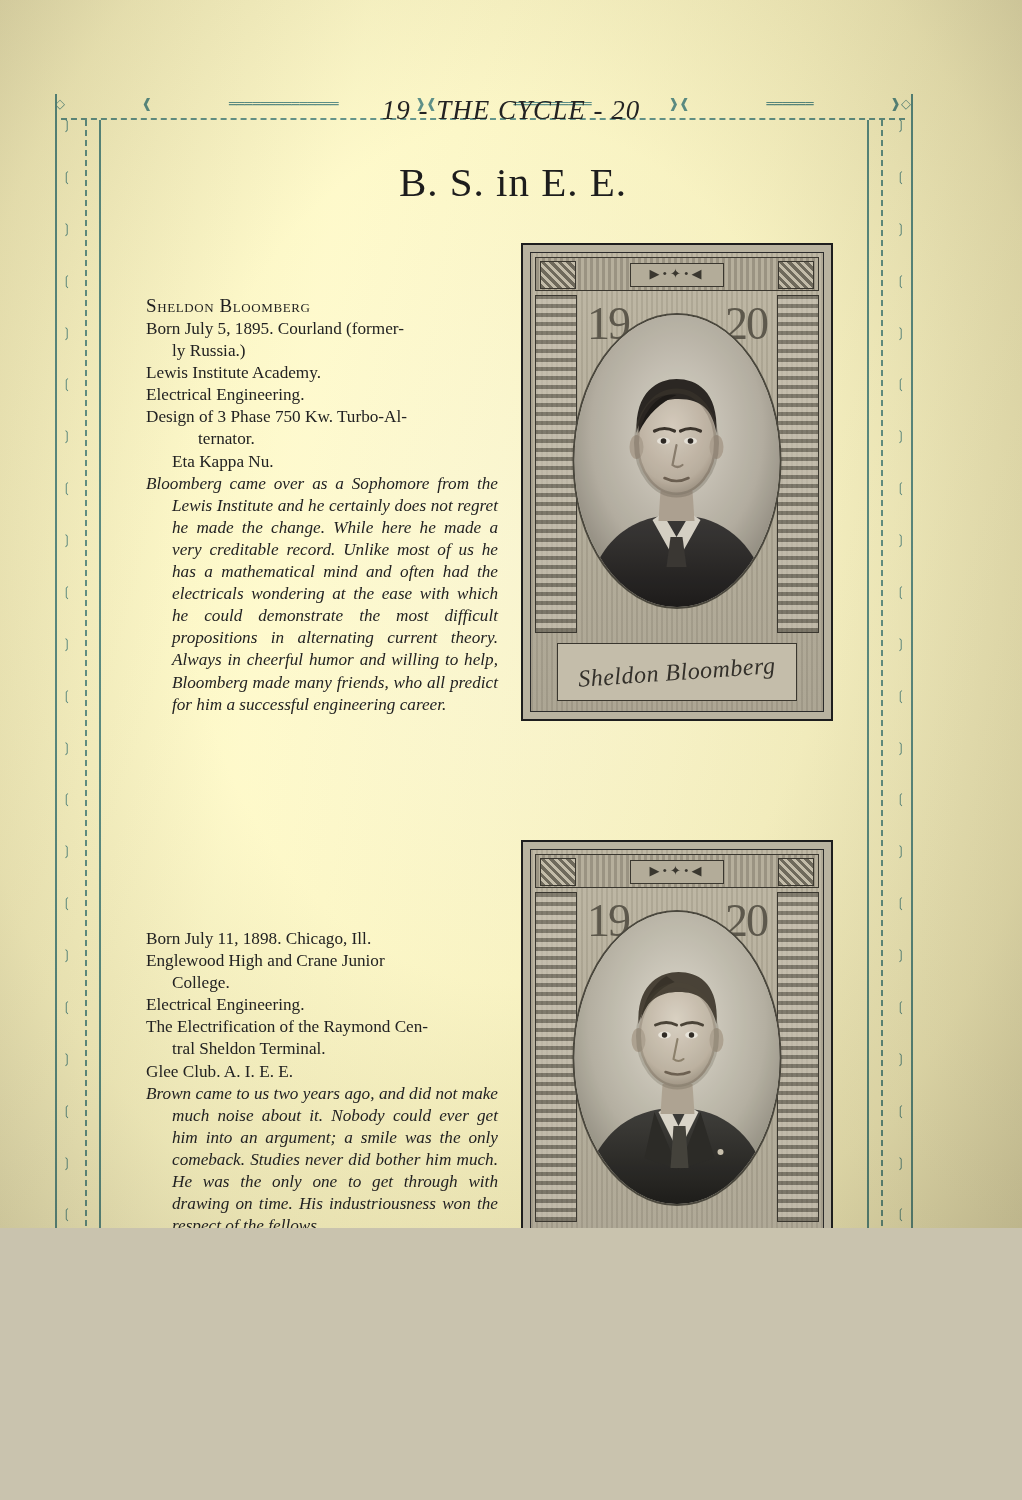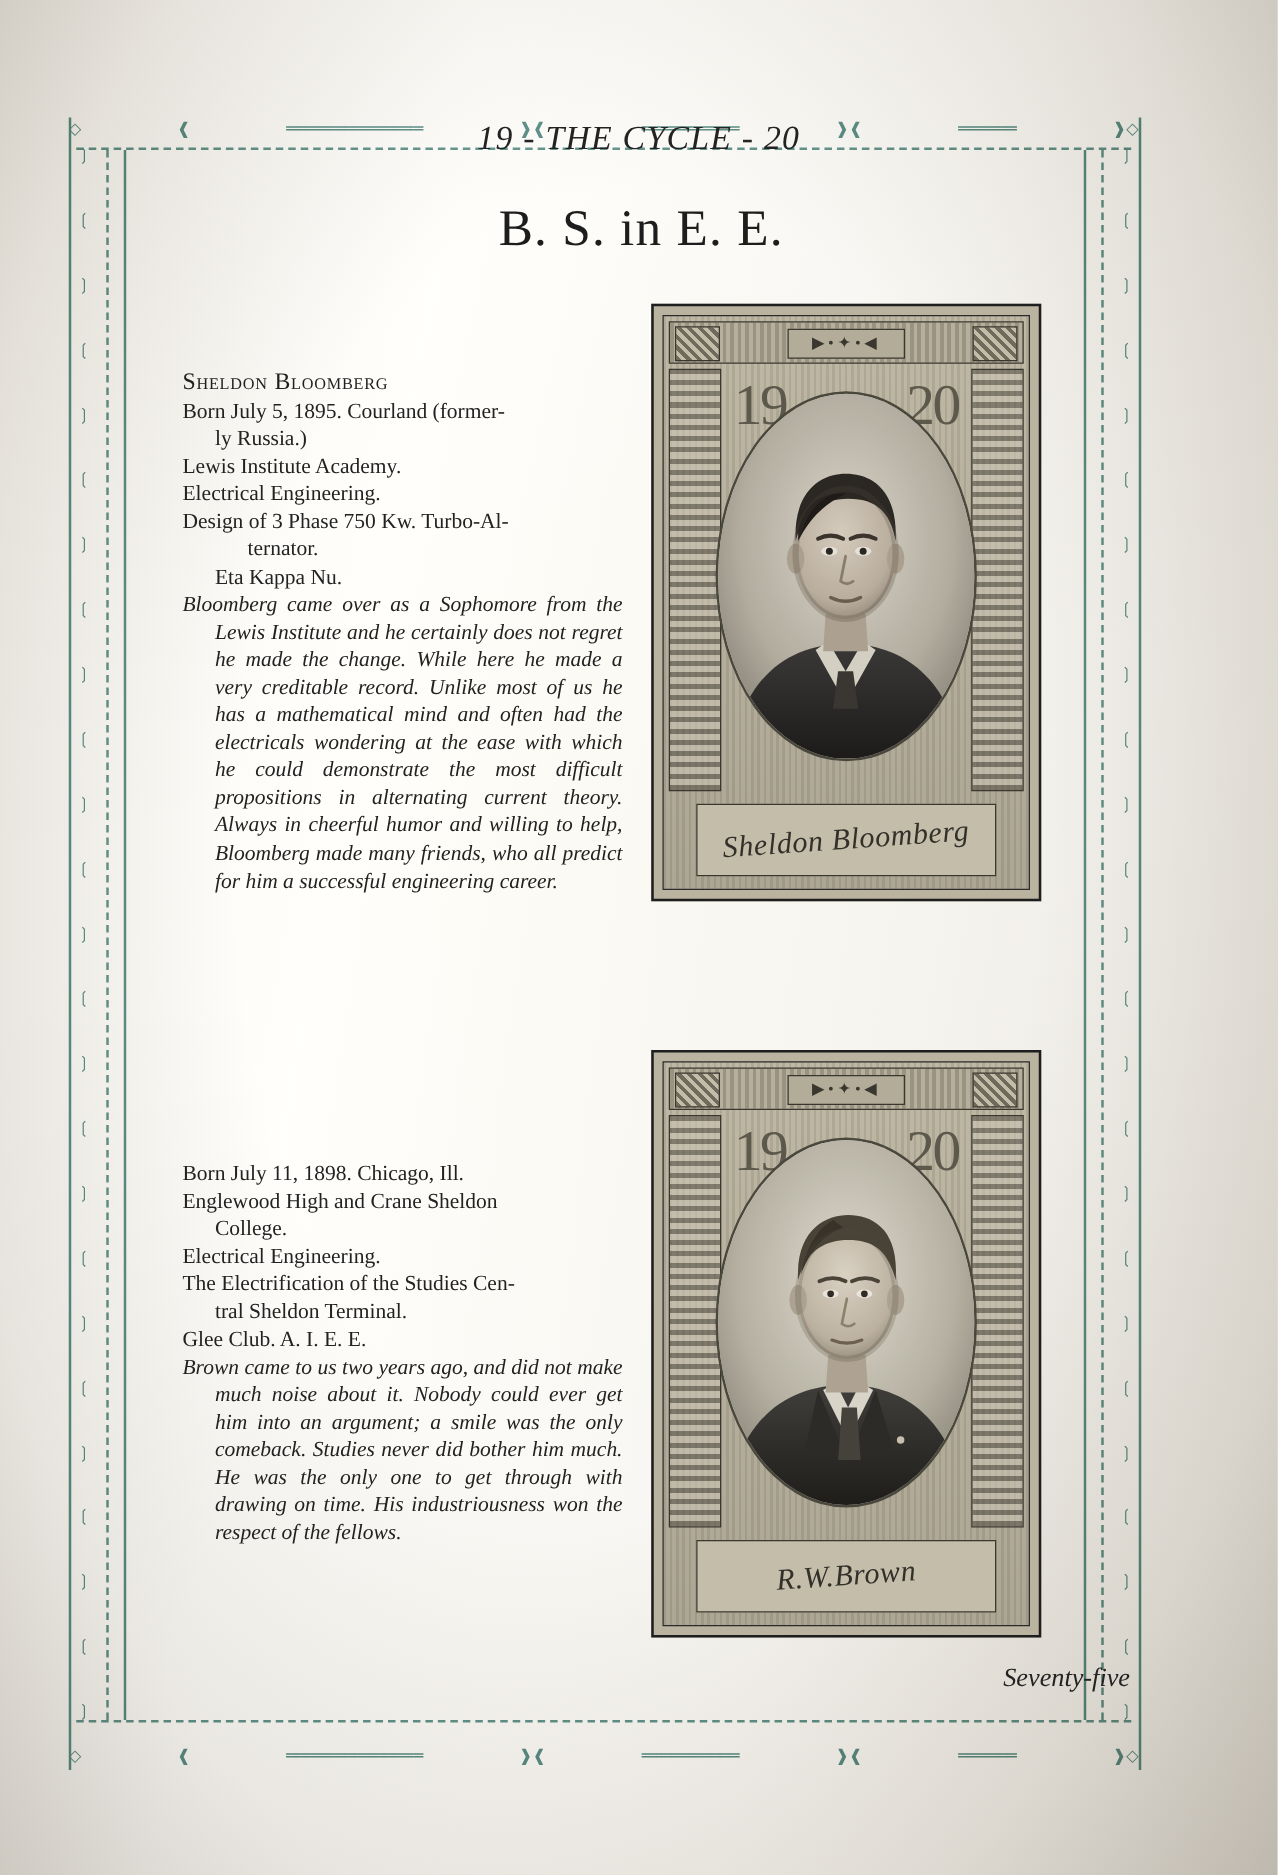--- a/index.html
+++ b/index.html
@@ -3,22 +3,22 @@
 <meta charset="utf-8">
 <style>
   html, body {
     margin: 0;
     padding: 0;
     background: #c9c3ae;
   }
   .page {
     position: relative;
     width: 1022px;
-    height: 1500px;
-    background: #ffffff;
+    height: 1228px;
+    background: #fef9c3;
     overflow: hidden;
     font-family: "Liberation Serif", serif;
     color: #2a2a2a;
   }
   
   .page::before {
     content: "";
     position: absolute;
     inset: 0;
     background:
@@ -454,24 +454,24 @@
       </div>
 
       <div class="sig-panel">
         <span class="sig-text">Sheldon Bloomberg</span>
       </div>
     </div>
   </div>
 
   <div class="entry" style="left:146px; top:928px;">
     <p class="ln">Born July 11, 1898.  Chicago, Ill.</p>
-    <p class="ln">Englewood High and Crane Sheldon</p>
+    <p class="ln">Englewood High and Crane Junior</p>
     <p class="ln ind">College.</p>
     <p class="ln">Electrical Engineering.</p>
-    <p class="ln">The Electrification of the Studies Cen-</p>
+    <p class="ln">The Electrification of the Raymond Cen-</p>
     <p class="ln ind" style="padding-left:26px;">tral Sheldon Terminal.</p>
     <p class="ln">Glee Club.  A. I. E. E.</p>
     <p class="para">Brown came to us two years ago, and did not make much noise about it.  Nobody could ever get him into an argument; a smile was the only comeback.  Studies never did bother him much.  He was the only one to get through with drawing on time.  His industriousness won the respect of the fellows.</p>
   </div>
 
   <div class="plate" style="left:521px; top:840px; width:312px; height:470px;">
     <div class="plate-inner">
       <div class="plate-cap">
         <div class="cap-box l"></div>
         <div class="cap-mid">▶•✦•◀</div>

